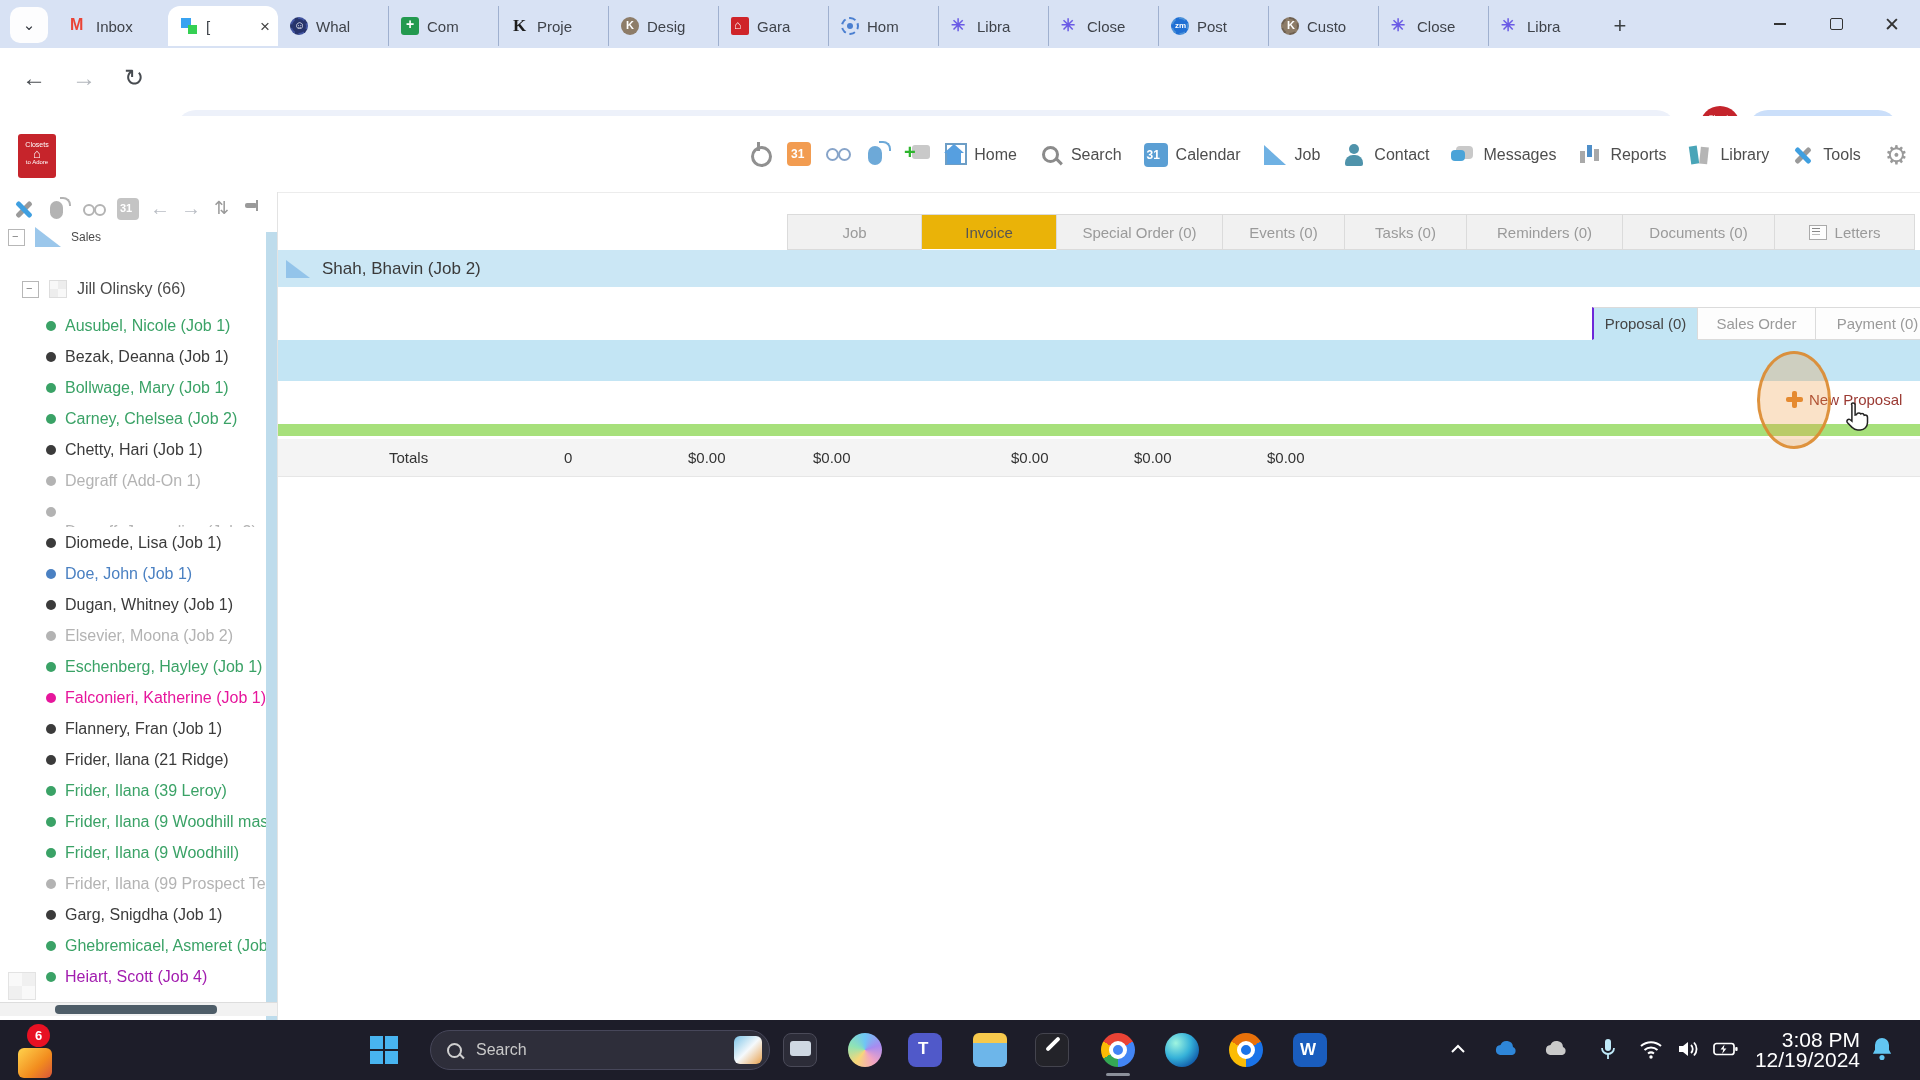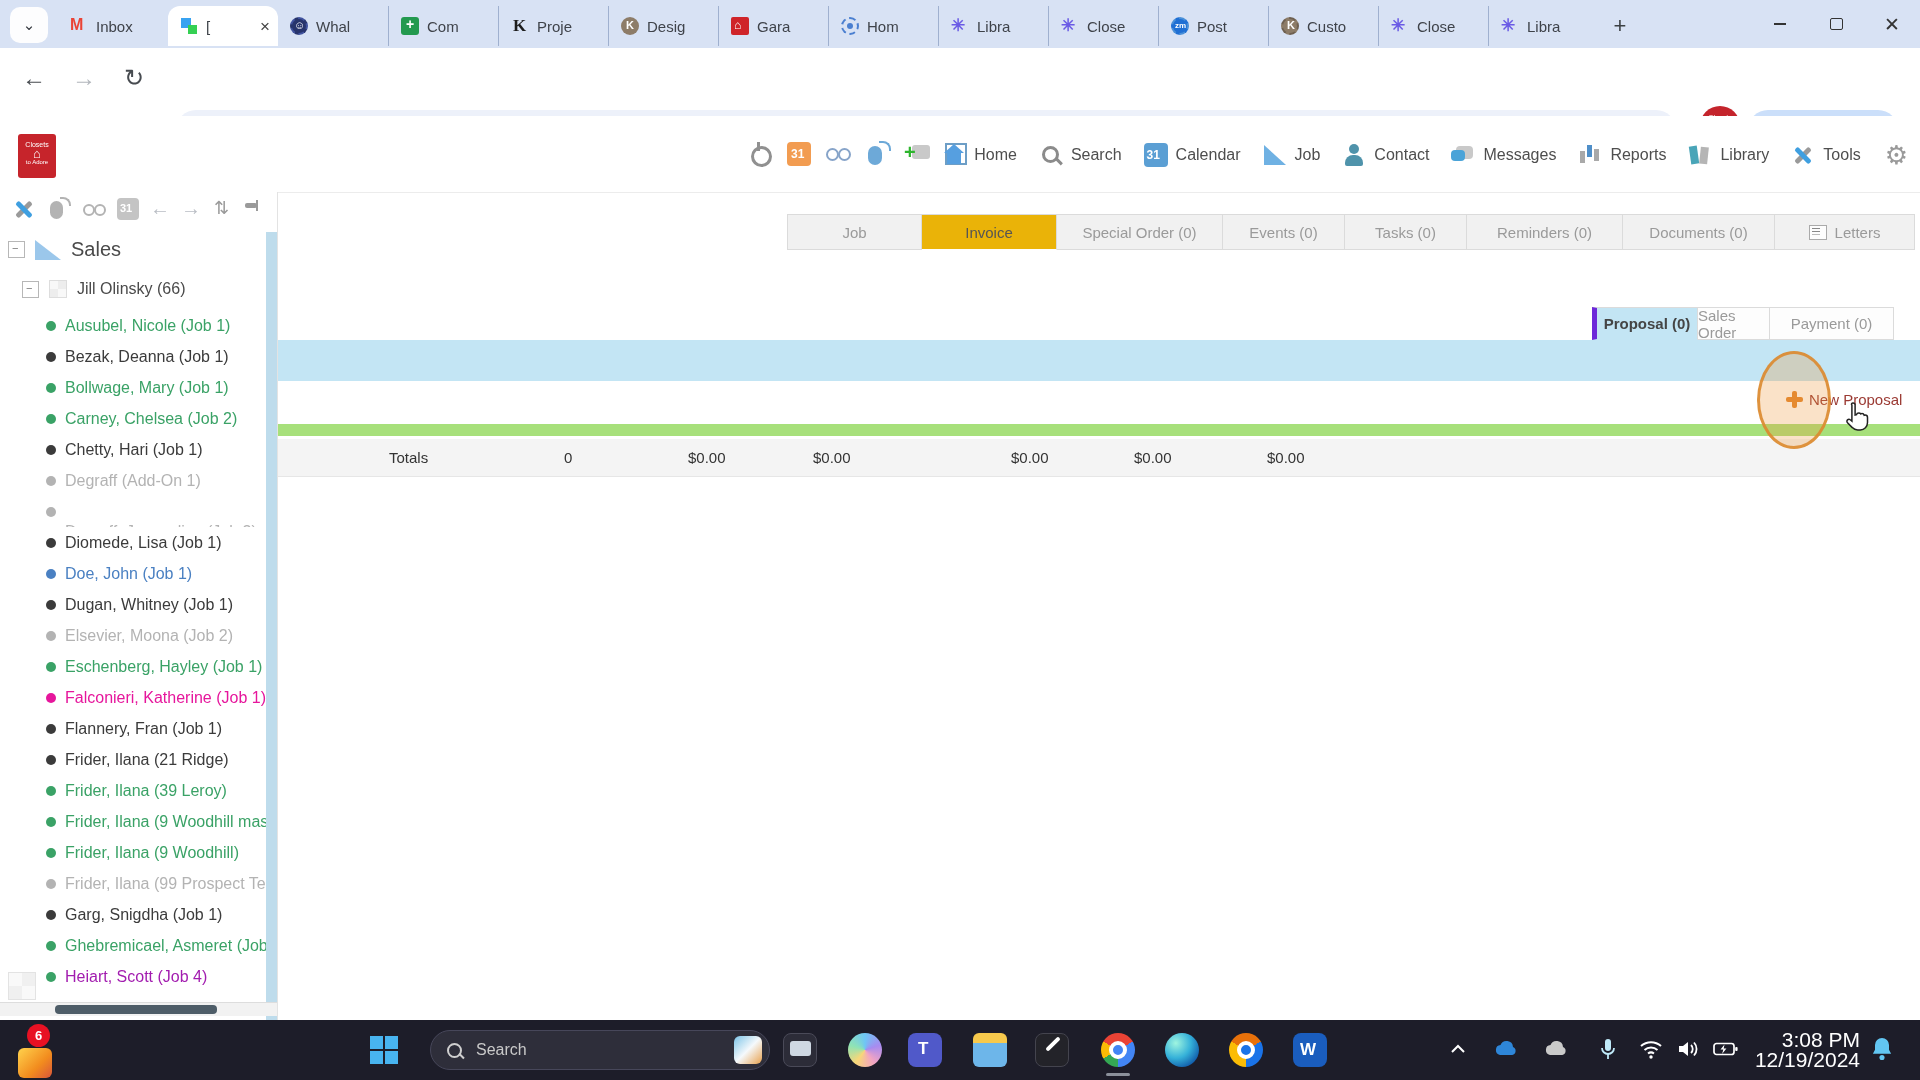--- a/index.html
+++ b/index.html
@@ -131,21 +131,21 @@
   .sic-arrow{font-size:20px;font-weight:bold;color:#b9bdc4;width:auto;}
   .sic-refresh{font-size:18px;color:#9a9a9a;width:auto;margin-left:auto;}
   .sic-pin::before{content:"";position:absolute;left:5px;top:6px;width:12px;height:5px;background:#9a9a9a;border-radius:2px;}
   .sic-pin::after{content:"";position:absolute;left:16px;top:3px;width:2px;height:11px;background:#9a9a9a;}
   #sb-vline{position:absolute;left:277px;top:0;width:1px;height:828px;background:#e3e3e3;}
   #sb-scroll{position:absolute;left:266px;top:40px;width:11px;height:962px;background:#bedcec;}
   .tbox{width:15px;height:15px;border:1px solid #b7b7b7;background:#fff;position:relative;flex:0 0 15px;}
   .tbox::after{content:"−";position:absolute;left:3px;top:0px;font-size:11px;color:#777;}
   .tri{width:0;height:0;border-left:26px solid #8abde8;border-top:20px solid transparent;opacity:.85;}
   .gridic{width:16px;height:16px;border:1px solid #ddd;background:conic-gradient(#ededed 0 25%,#f8f8f8 0 50%,#ededed 0 75%,#f8f8f8 0);}
-  #row-sales{position:absolute;left:8px;top:46px;display:flex;align-items:center;gap:10px;font-size:20px;color:#4a4a4a;}
+  #row-sales{position:absolute;left:8px;top:35px;display:flex;align-items:center;gap:10px;font-size:12px;color:#4a4a4a;}
   #row-group{position:absolute;left:22px;top:88px;display:flex;align-items:center;gap:10px;font-size:16px;color:#4a4a4a;}
   #clients{position:absolute;left:0;top:118px;width:266px;margin:0;padding:0;list-style:none;}
   #clients li{height:31px;display:flex;align-items:center;padding-left:46px;font-size:16px;white-space:nowrap;overflow:hidden;}
   #clients .dot{width:10px;height:10px;border-radius:50%;margin-right:9px;flex:0 0 10px;}
   #sb-gridghost{position:absolute;left:8px;top:780px;width:26px;height:26px;opacity:.8;}
   #sb-hscroll{position:absolute;left:0;top:810px;width:278px;height:13px;background:#f2f2f2;border-top:1px solid #ddd;}
   #sb-hthumb{position:absolute;left:55px;top:2px;width:162px;height:9px;border-radius:4px;background:#4e5d68;}
 
   
   #maintabs{position:absolute;left:787px;top:214px;display:flex;height:36px;}
@@ -154,21 +154,21 @@
   .mtab:first-child{border-left:1px solid #dbdbdb;}
   .mtab.active{background:#eab308;color:#555;border-bottom-color:#fff;}
   .letter-ic{width:16px;height:13px;background:#fdfdfd;border:1px solid #aaa;position:relative;}
   .letter-ic::after{content:"";position:absolute;left:2px;top:2px;width:8px;height:1.5px;background:#888;box-shadow:0 3px 0 #888,0 6px 0 #bbb;}
   #titlebar{position:absolute;left:278px;top:250px;width:1642px;height:37px;background:#cbe7f5;display:flex;align-items:center;}
   #titlebar .tri{margin-left:8px;border-left-width:24px;border-top-width:18px;}
   #titlebar .ttl{margin-left:12px;font-size:17px;color:#3a3a3a;}
   #subtabs{position:absolute;left:1592px;top:307px;display:flex;height:33px;}
   .stab{box-sizing:border-box;height:33px;display:flex;align-items:center;justify-content:center;
         background:#fdfdfd;border:1px solid #dbdbdb;border-left:none;color:#9a9a9a;font-size:15px;}
-  .stab:first-child{border-left:5px solid #6d28d9;font-weight:bold;}
+  .stab:first-child{border-left:2px solid #6d28d9;}
   .stab.active{background:#c3e5f4;color:#454545;border-bottom-color:#c3e5f4;}
   #blueband{position:absolute;left:278px;top:340px;width:1642px;height:41px;background:#c3e5f4;}
   #headrow{position:absolute;left:278px;top:381px;width:1642px;height:43px;background:#f1f1f1;border-top:1px solid #e2e2e2;}
   #greenbar{position:absolute;left:278px;top:424px;width:1642px;height:12px;background:#a7e07b;}
   #totalrow{position:absolute;left:278px;top:439px;width:1642px;height:37px;background:#f4f4f4;border-bottom:1px solid #e6e6e6;}
   .hcell{position:absolute;top:12px;font-size:15px;color:#555;}
   .tcell{position:absolute;top:10px;font-size:15px;color:#333;}
   #newprop{position:absolute;left:1786px;top:391px;display:flex;align-items:center;gap:6px;z-index:4;}
   .plus-or{position:relative;width:17px;height:17px;}
   .plus-or::before{content:"";position:absolute;left:0;top:6px;width:17px;height:5px;background:#e2862d;border-radius:2px;}
@@ -513,26 +513,30 @@
       </div>
       <div class="mtab" style="width: 152px;">
         <span>Documents (0)</span>
       </div>
       <div class="mtab" style="width: 140px;">
         <span class="letter-ic"></span>
         <span>Letters</span>
       </div>
     </div>
 
+  <div id="titlebar">
+    <span class="tri"></span>
+    <span class="ttl">Shah, Bhavin (Job 2)</span>
+  </div>
 
   <div id="subtabs">
       <div class="stab active" style="width: 106px;">
         <span>Proposal (0)</span>
       </div>
-      <div class="stab" style="width: 72px;">
+      <div class="stab" style="width: 118px;">
         <span>Sales Order</span>
       </div>
       <div class="stab" style="width: 124px;">
         <span>Payment (0)</span>
       </div>
     </div>
   <div id="blueband"></div>
 
   <div id="newprop">
     <span class="plus-or"></span>

